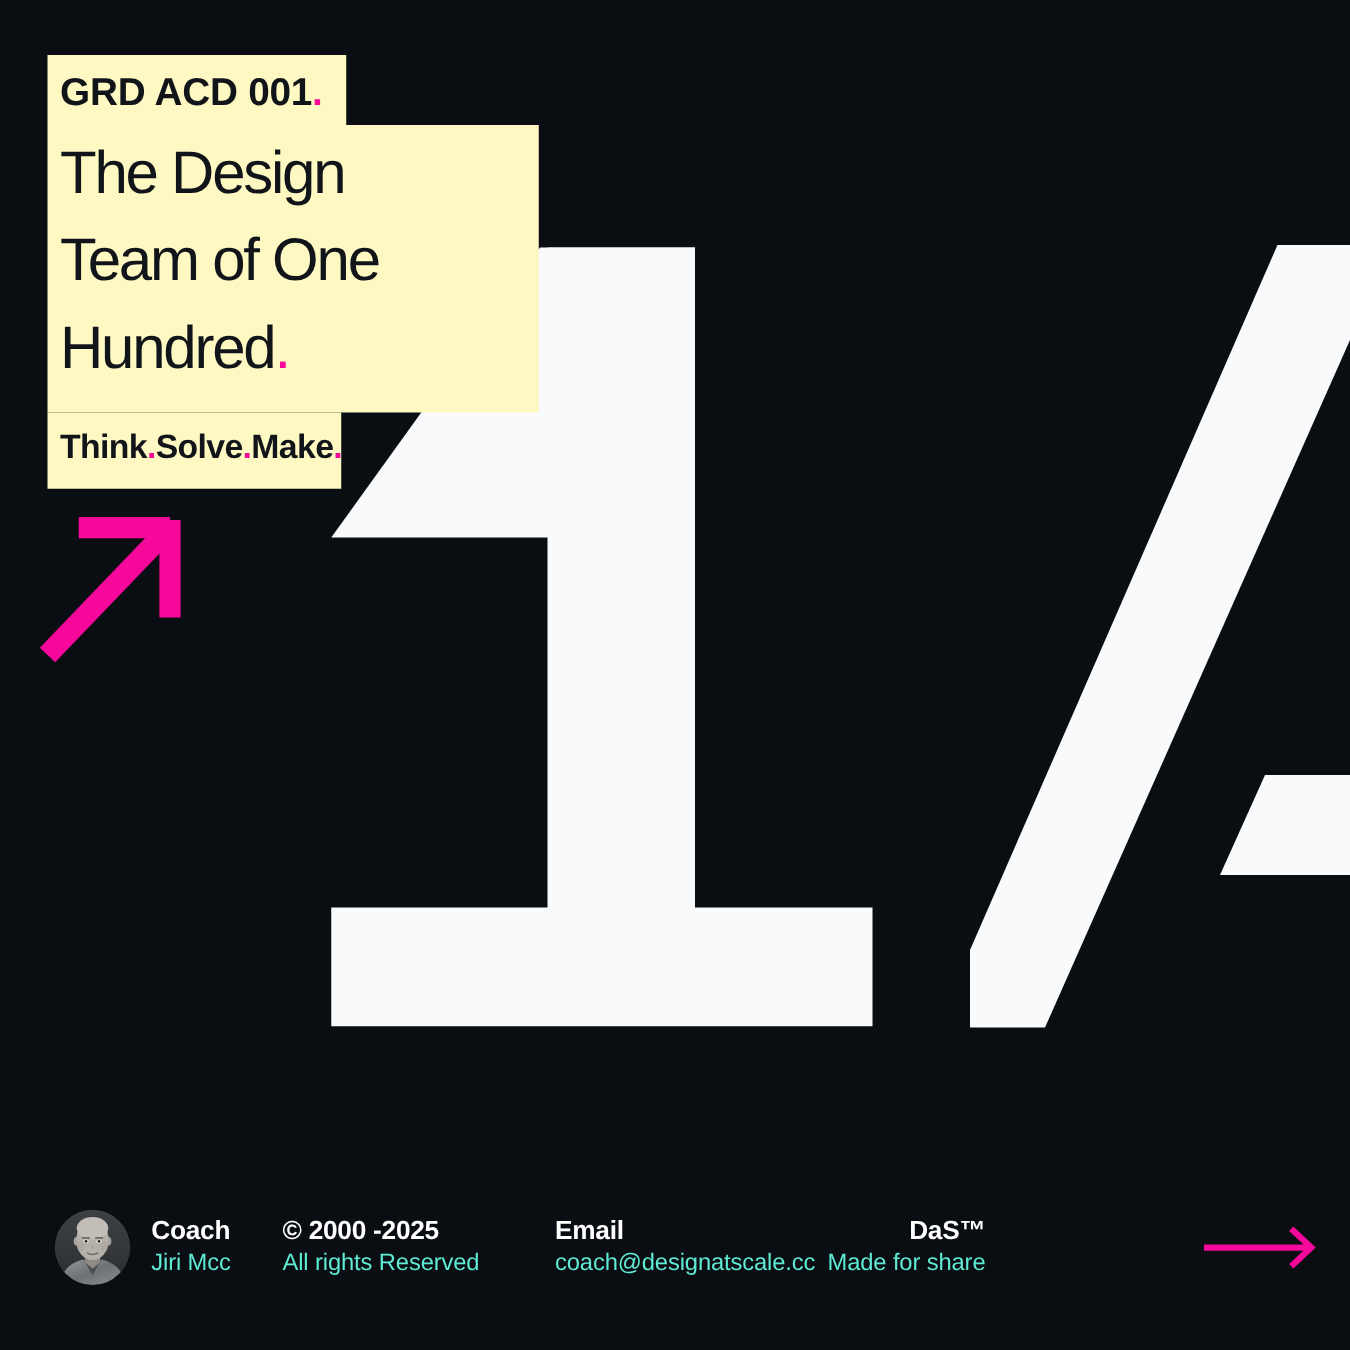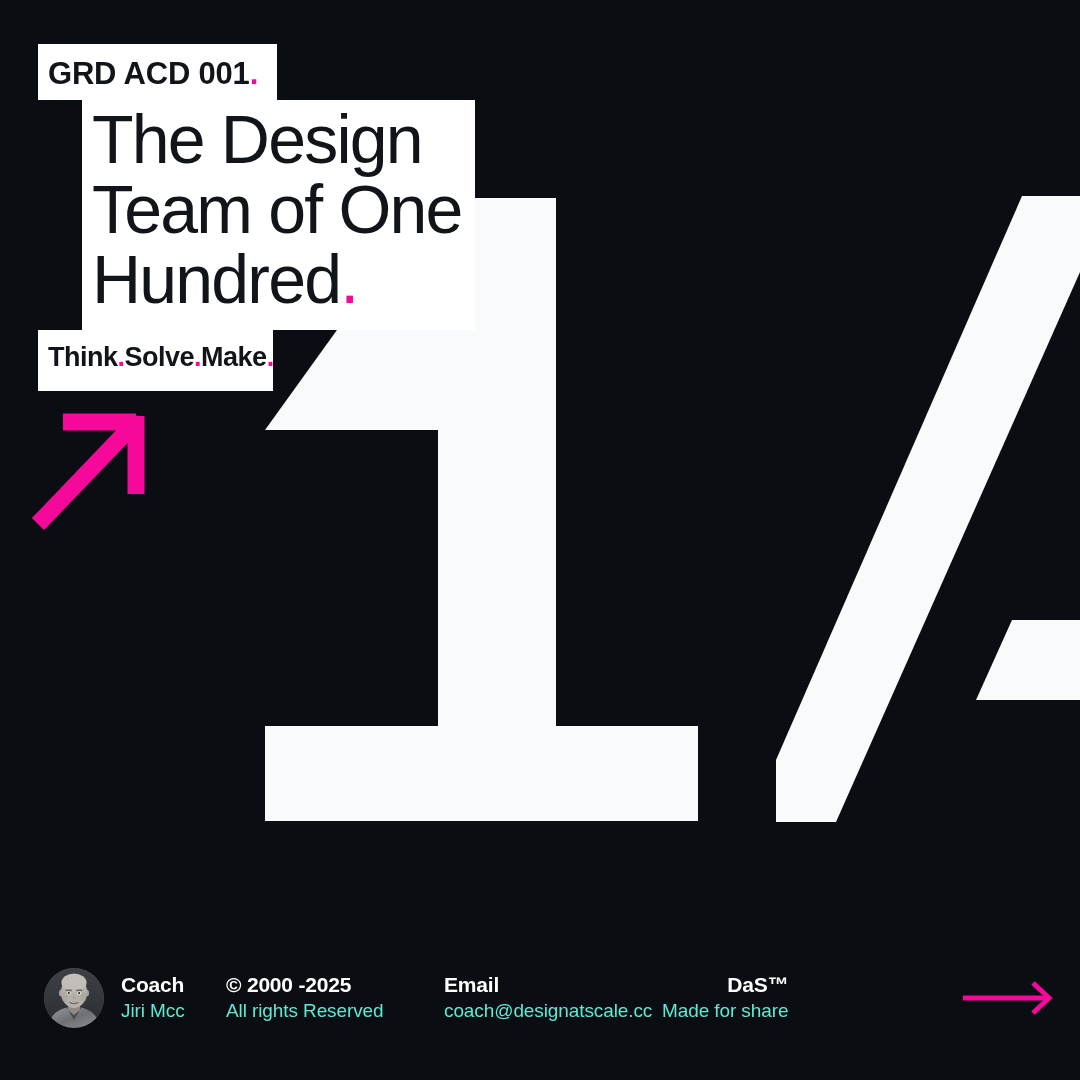--- a/index.html
+++ b/index.html
@@ -27,43 +27,42 @@
   .num-svg{ position:absolute; top:0; left:0; width:1080px; height:1080px; }
 
   
   .card-stack{
     position:absolute;
     top:44px; left:38px;
     z-index:5;
   }
 
   .card{
-    background:#ffffff;
+    background:#fef9c3;
     color:#11151a;
     display:block;
   }
 
   .card-code{
     width:239px;
     padding:14px 18px 11px 10px;
     font-size:31px;
     font-weight:700;
     letter-spacing:-0.2px;
     line-height:1;
     white-space:nowrap;
   }
 
   .card-head{
     width:393px;
     padding:4px 14px 16px 10px;
-    font-size:68px;
+    font-size:48px;
     font-weight:300;
     line-height:70px;
     letter-spacing:-1.8px;
-    margin-left:44px;
   }
   .card-head .hl{ display:block; white-space:nowrap; }
 
   .card-tag{
     width:235px;
     padding:14px 10px 20px 10px;
     font-size:27px;
     font-weight:700;
     letter-spacing:-0.5px;
     line-height:1;

